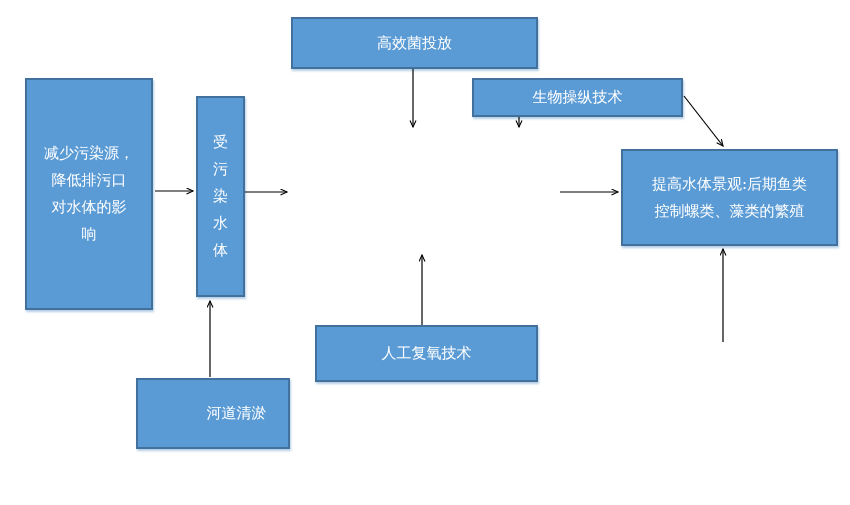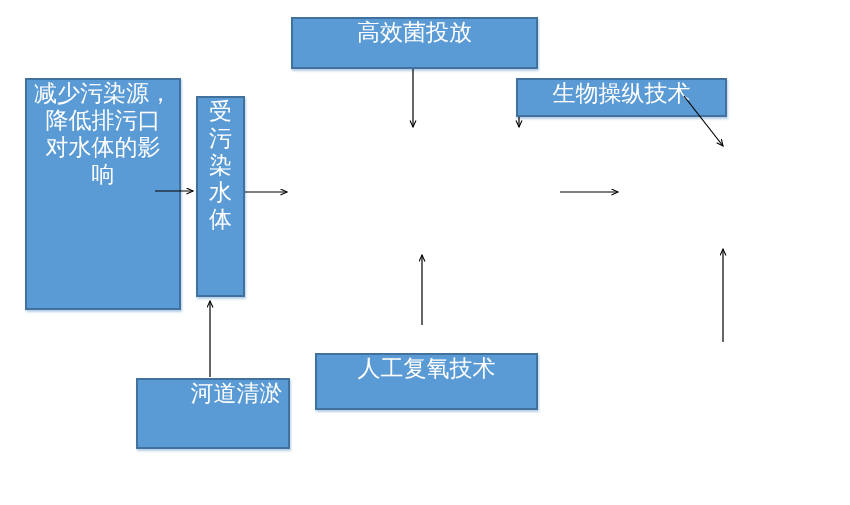--- a/index.html
+++ b/index.html
@@ -17,35 +17,35 @@
   .arrow-layer line{
     stroke:var(--arrow-color,#000);
     stroke-width:1.2;
     fill:none;
   }
   .node{
     position:absolute;
     background:var(--box-fill,#5b9bd5);
     border:2px solid var(--box-border,#41719c);
     color:var(--box-text,#ffffff);
-    display:flex;justify-content:center;
+    display:flex;align-items:center;justify-content:center;
     text-align:center;
-    font-size:23px;line-height:27px;
+    font-size:15px;line-height:27px;
     box-sizing:border-box;
     box-shadow:1px 2px 2px rgba(158,190,220,0.75);
     z-index:1;
   }
   .node .label{white-space:pre-line;}
-  #n-reduce    {left:25px;  top:78px;  width:156px; height:232px;}
+  #n-reduce    {left:25px;  top:78px;  width:128px; height:232px;}
   #n-polluted  {left:196px; top:96px;  width:49px;  height:201px;}
   #n-bacteria  {left:291px; top:17px;  width:247px; height:52px;}
-  #n-bio       {left:472px; top:78px;  width:211px; height:39px;margin-left:44px;}
+  #n-bio       {left:472px; top:78px;  width:211px; height:39px;}
   #n-treat     {left:290px; top:130px; width:270px; height:122px;}
   #n-landscape {left:621px; top:149px; width:217px; height:97px;}
-  #n-aeration  {left:315px; top:325px; width:223px; height:57px;margin-top:28px;}
+  #n-aeration  {left:315px; top:325px; width:223px; height:57px;}
   #n-dredging  {left:136px; top:378px; width:154px; height:71px;padding-left:47px;}
   #n-foodchain {left:618px; top:343px; width:213px; height:138px;}
 </style>
 </head>
 <body>
 
 <div class="canvas">
 
   <svg class="arrow-layer" viewBox="0 0 850 505" xmlns="http://www.w3.org/2000/svg">
     <defs>
@@ -81,20 +81,24 @@
 
   <div class="node" id="n-bacteria">
     <span class="label">高效菌投放</span>
   </div>
 
   <div class="node" id="n-bio">
     <span class="label">生物操纵技术</span>
   </div>
 
 
+  <div class="node" id="n-landscape">
+    <span class="label">提高水体景观:后期鱼类
+控制螺类、藻类的繁殖</span>
+  </div>
 
   <div class="node" id="n-aeration">
     <span class="label">人工复氧技术</span>
   </div>
 
   <div class="node" id="n-dredging">
     <span class="label">河道清淤</span>
   </div>
 
 

